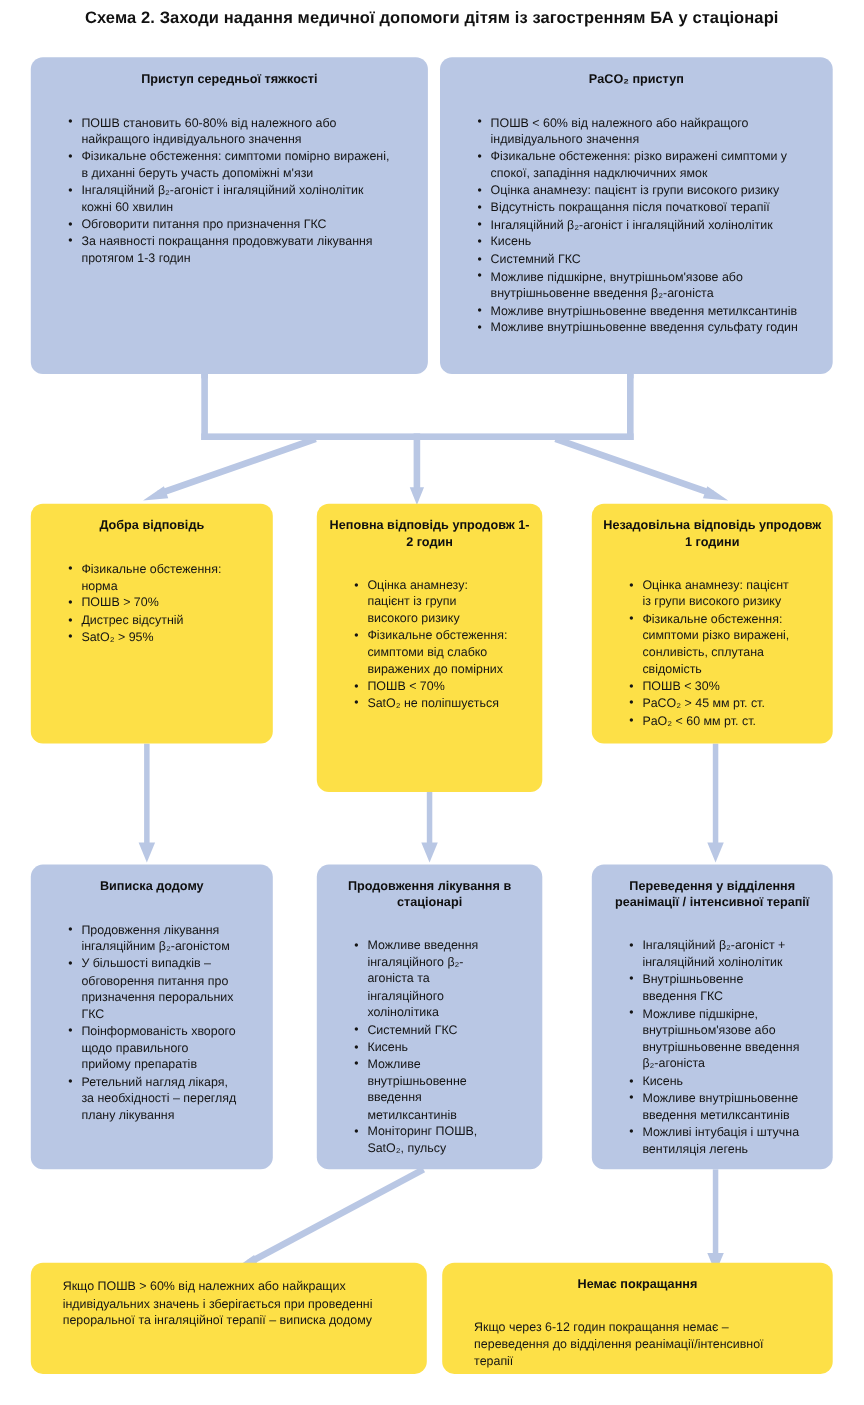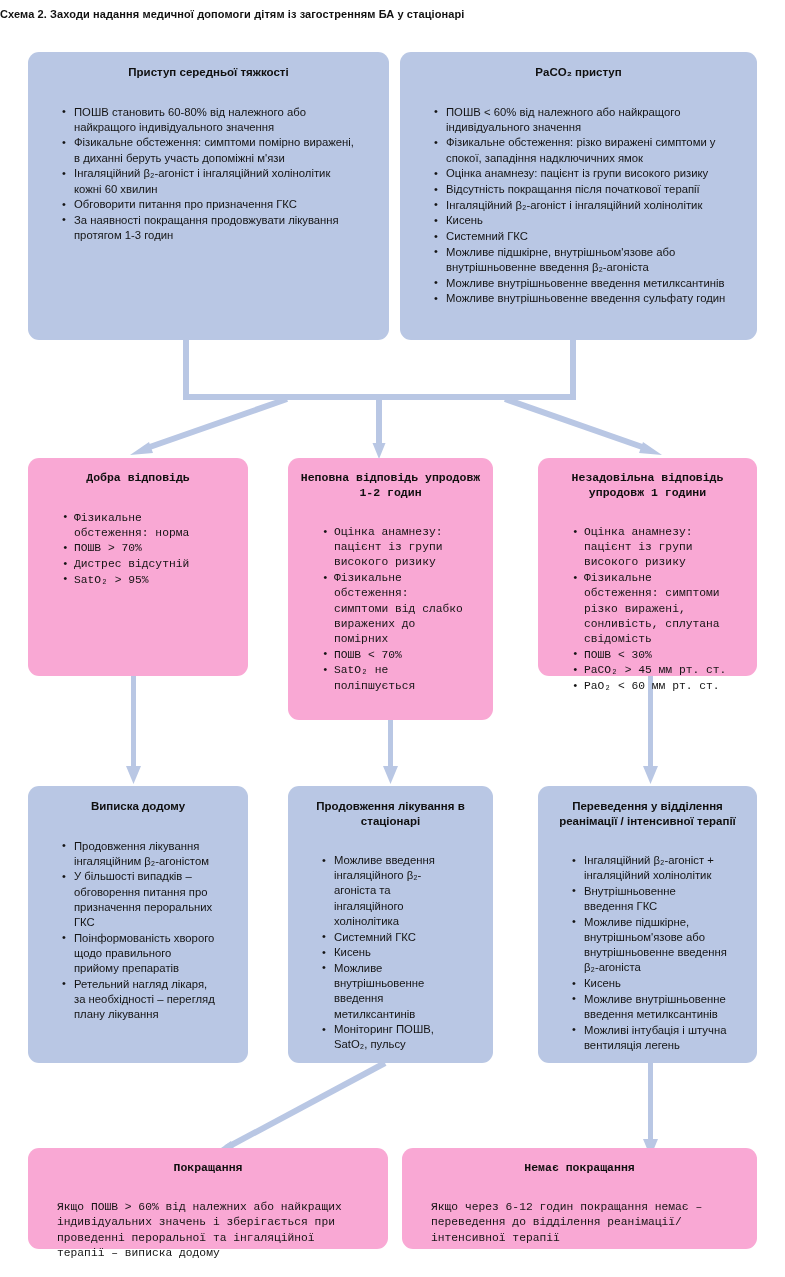--- a/index.html
+++ b/index.html
@@ -9,35 +9,35 @@
     font-family:"Liberation Sans","DejaVu Sans",sans-serif;
     color:#1a1a1a;
     position:relative;
     overflow:hidden;
   }
   #stage{position:absolute;left:0;top:0;width:785px;height:1277px;}
 
   .title{
     position:absolute;
     left:0;top:8px;width:785px;
-    text-align:left;
-    font-size:11px;
+    text-align:center;
+    font-size:15px;
     font-weight:bold;
     color:#111;
     letter-spacing:0.1px;
   }
 
   .box{
     position:absolute;
     box-sizing:border-box;
     padding:0;
     border-radius:11px;
   }
   .box.dark{background:#b9c7e4;}
-  .box.light{background:#f9a8d4;font-family:Liberation Mono, monospace;}
+  .box.light{background:#fde047;}
 
   .box h3{
     margin:0;
     padding:13px 10px 9px 10px;
     font-size:11.5px;
     font-weight:bold;
     text-align:center;
     line-height:14.5px;
     color:#0f0f0f;
   }
@@ -201,21 +201,20 @@
       <li>Інгаляційний β₂-агоніст + інгаляційний холінолітик</li>
       <li>Внутрішньовенне введення ГКС</li>
       <li>Можливе підшкірне, внутрішньом'язове або внутрішньовенне введення β₂-агоніста</li>
       <li>Кисень</li>
       <li>Можливе внутрішньовенне введення метилксантинів</li>
       <li>Можливі інтубація і штучна вентиляція легень</li>
     </ul>
   </div>
 
   <div class="box light" style="left:28px;top:1148px;width:360px;height:101px;">
-    <h3>Покращання</h3>
     <p class="para">Якщо ПОШВ &gt; 60% від належних або найкращих індивідуальних значень і зберігається при проведенні пероральної та інгаляційної терапії – виписка додому</p>
   </div>
 
   <div class="box light" style="left:402px;top:1148px;width:355px;height:101px;">
     <h3>Немає покращання</h3>
     <p class="para">Якщо через 6-12 годин покращання немає – переведення до відділення реанімації/інтенсивної терапії</p>
   </div>
 
 </div>
 

